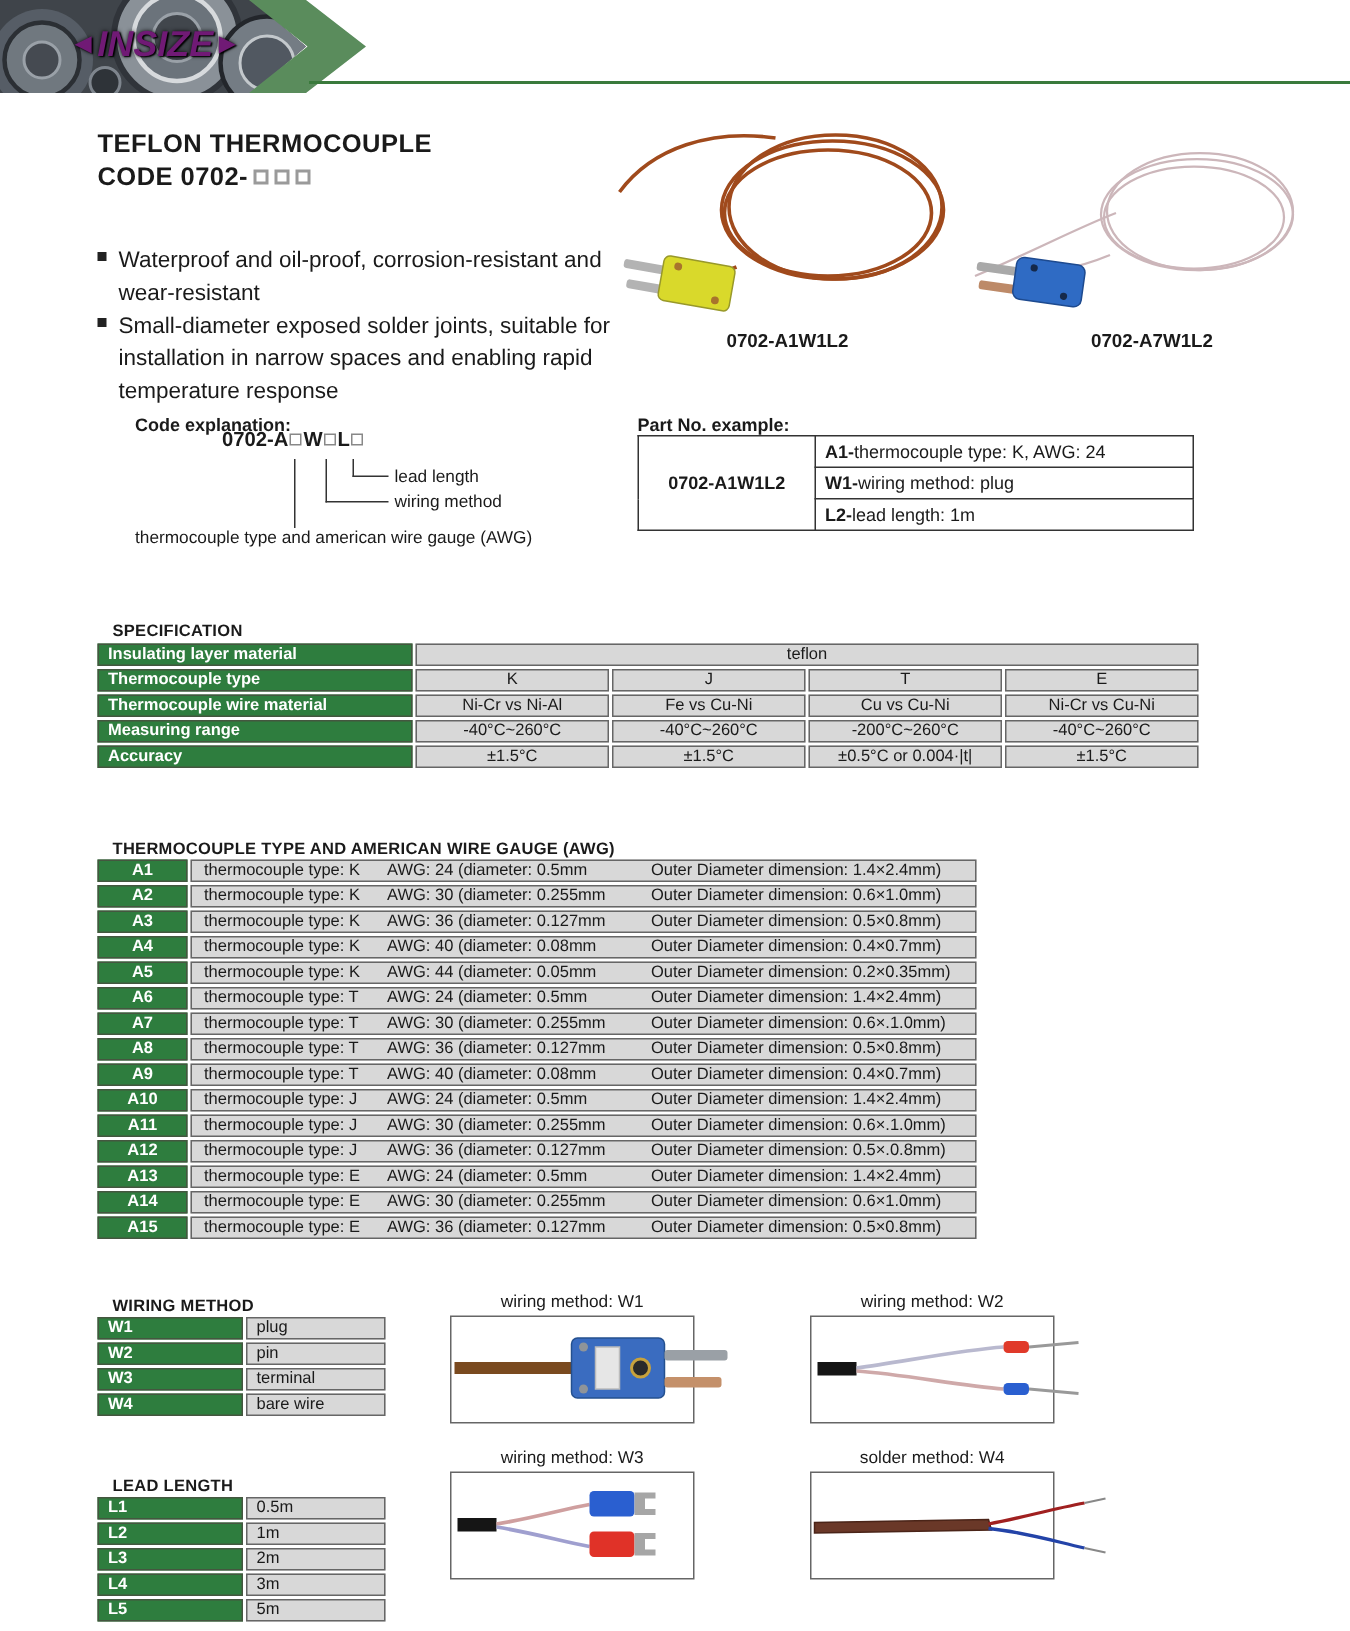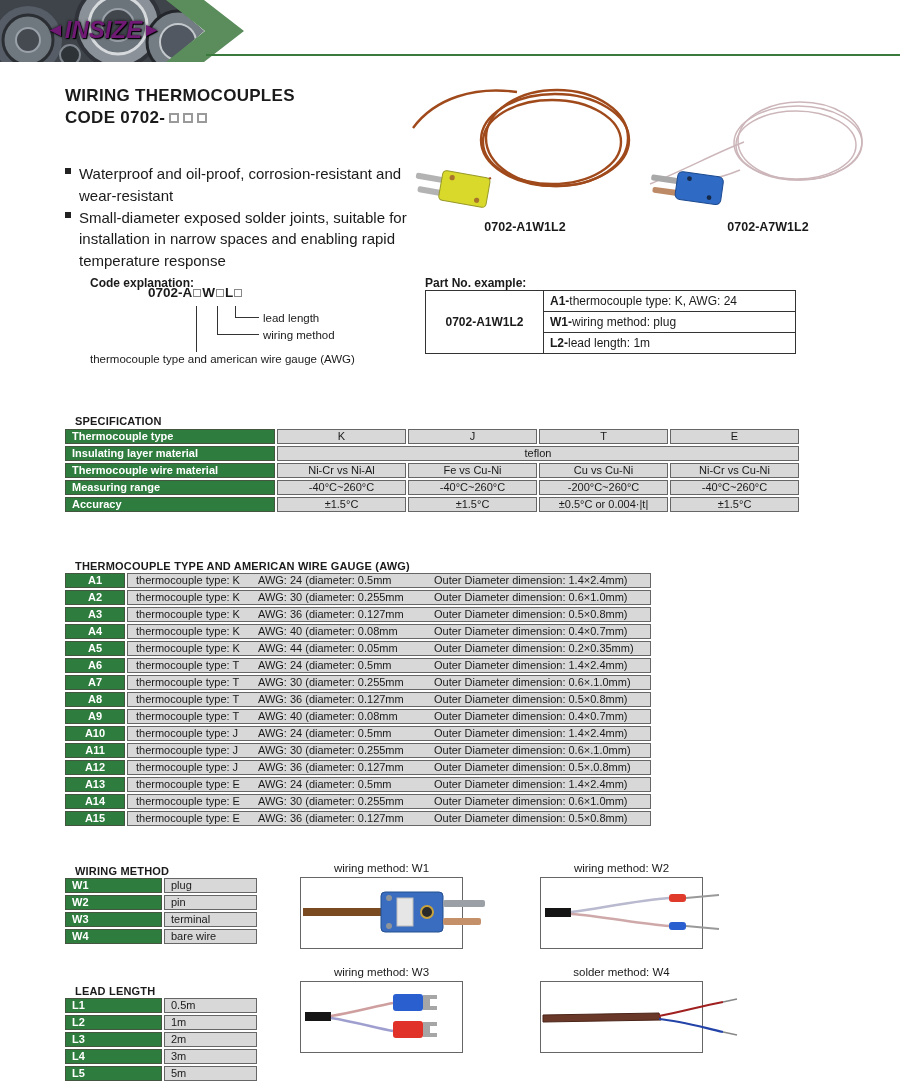--- a/index.html
+++ b/index.html
@@ -111,21 +111,21 @@
       <circle cx="118" cy="25" r="16" fill="#41464c" stroke="#9aa1a8" stroke-width="2"></circle>
       <circle cx="178" cy="42" r="31" fill="#747c84" stroke="#23262b" stroke-width="3"></circle>
       <circle cx="178" cy="42" r="18" fill="#515861" stroke="#c3c8cc" stroke-width="2"></circle>
       <circle cx="70" cy="55" r="10" fill="#2e3338" stroke="#7e858d" stroke-width="2"></circle>
     </svg>
   </div>
   <div class="abs chevron"></div>
   <div class="abs logo"><span class="arr">◄</span><span>INSIZE</span><span class="arr">►</span></div>
   <div class="abs green-line"></div>
 
-  <div class="abs title1">WIRING THERMOCOUPLES</div>
+  <div class="abs title1">TEFLON THERMOCOUPLE</div>
   <div class="abs title2"><span>CODE 0702-</span><span class="codebox"></span><span class="codebox"></span><span class="codebox"></span></div>
 
   <ul class="abs features">
     <li>
         <span class="fbullet"></span>
         <span>Waterproof and oil-proof, corrosion-resistant and wear-resistant</span>
       </li>
     <li>
         <span class="fbullet"></span>
         <span>Small-diameter exposed solder joints, suitable for installation in narrow spaces and enabling rapid temperature response</span>
@@ -193,29 +193,29 @@
     </tr>
     <tr>
       <td class="pe-desc"><b>L2-</b><span>lead length: 1m</span></td>
     </tr>
   </tbody>
     </table>
 
   <div class="abs sec-head spec-head">SPECIFICATION</div>
   <div class="abs spec">
     <div class="trow">
+      <div class="gcell">Insulating layer material</div>
+      <div class="dcell dspan">teflon</div>
+    </div>
+    <div class="trow">
       <div class="gcell">Thermocouple type</div>
       <div class="dcell">K</div>
       <div class="dcell">J</div>
       <div class="dcell">T</div>
       <div class="dcell">E</div>
-    </div>
-    <div class="trow">
-      <div class="gcell">Insulating layer material</div>
-      <div class="dcell dspan">teflon</div>
     </div>
     <div class="trow">
       <div class="gcell">Thermocouple wire material</div>
       <div class="dcell">Ni-Cr vs Ni-Al</div>
       <div class="dcell">Fe vs Cu-Ni</div>
       <div class="dcell">Cu vs Cu-Ni</div>
       <div class="dcell">Ni-Cr vs Cu-Ni</div>
     </div>
     <div class="trow">
       <div class="gcell">Measuring range</div>

